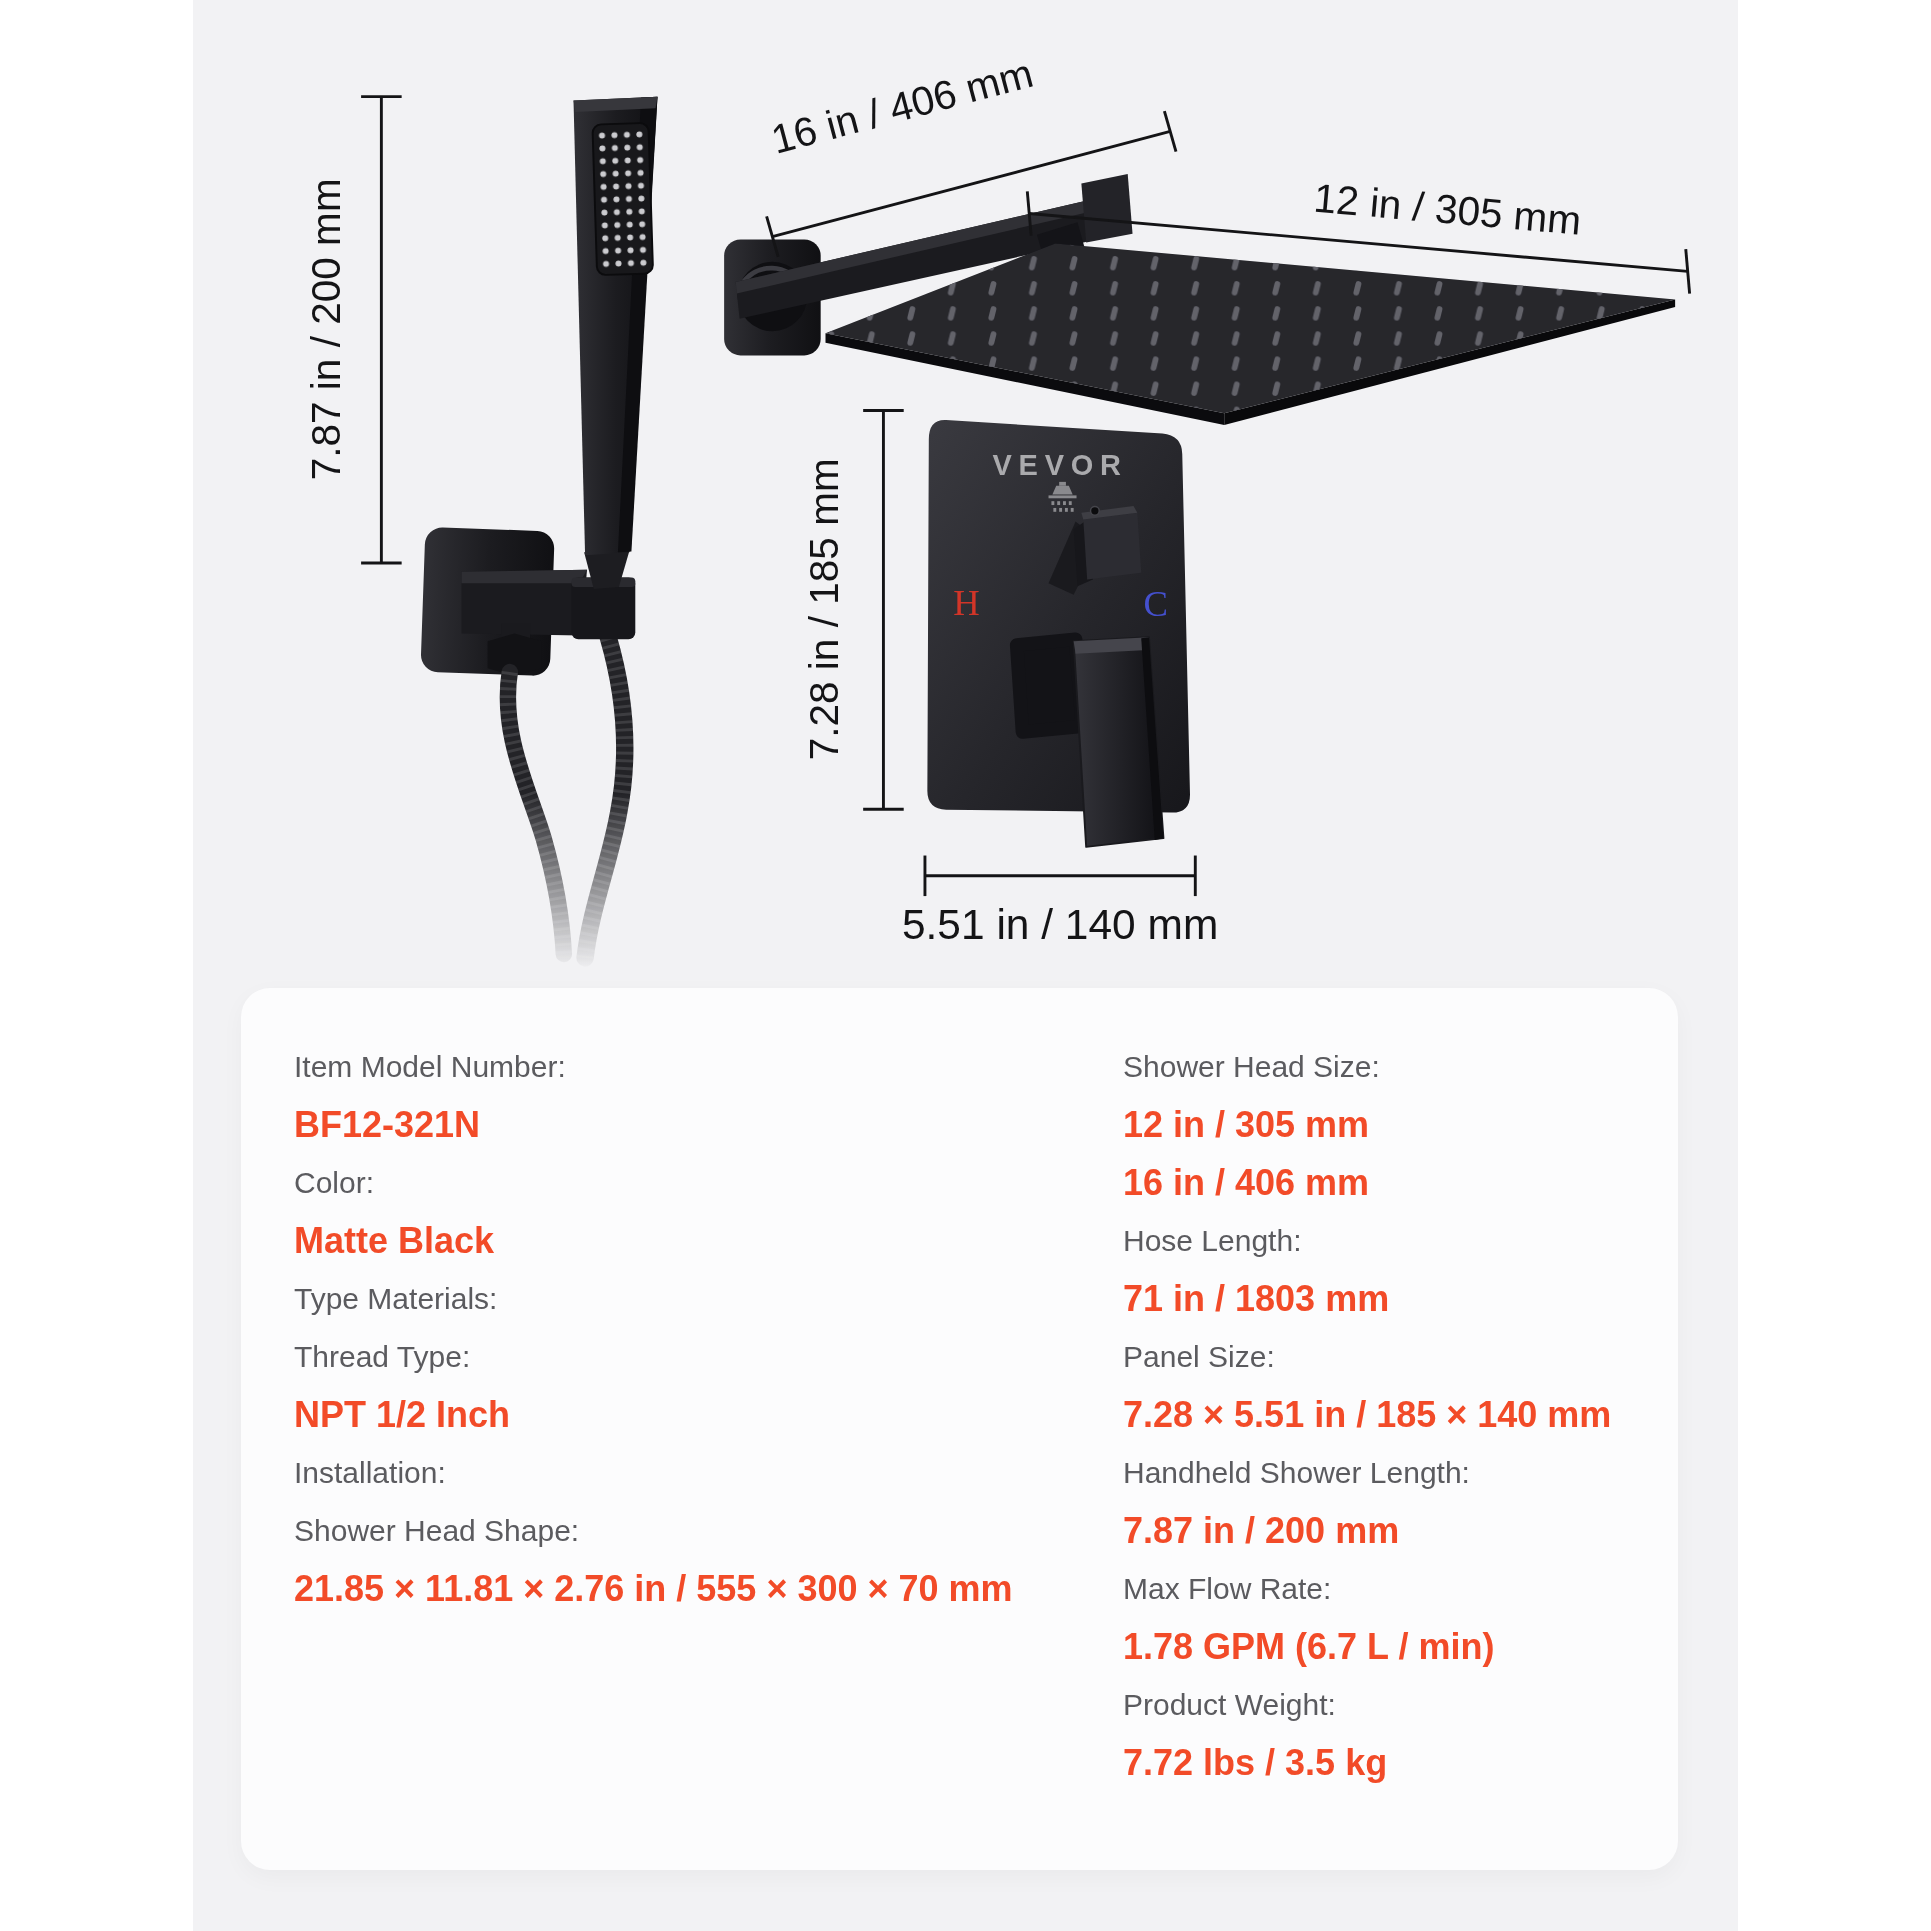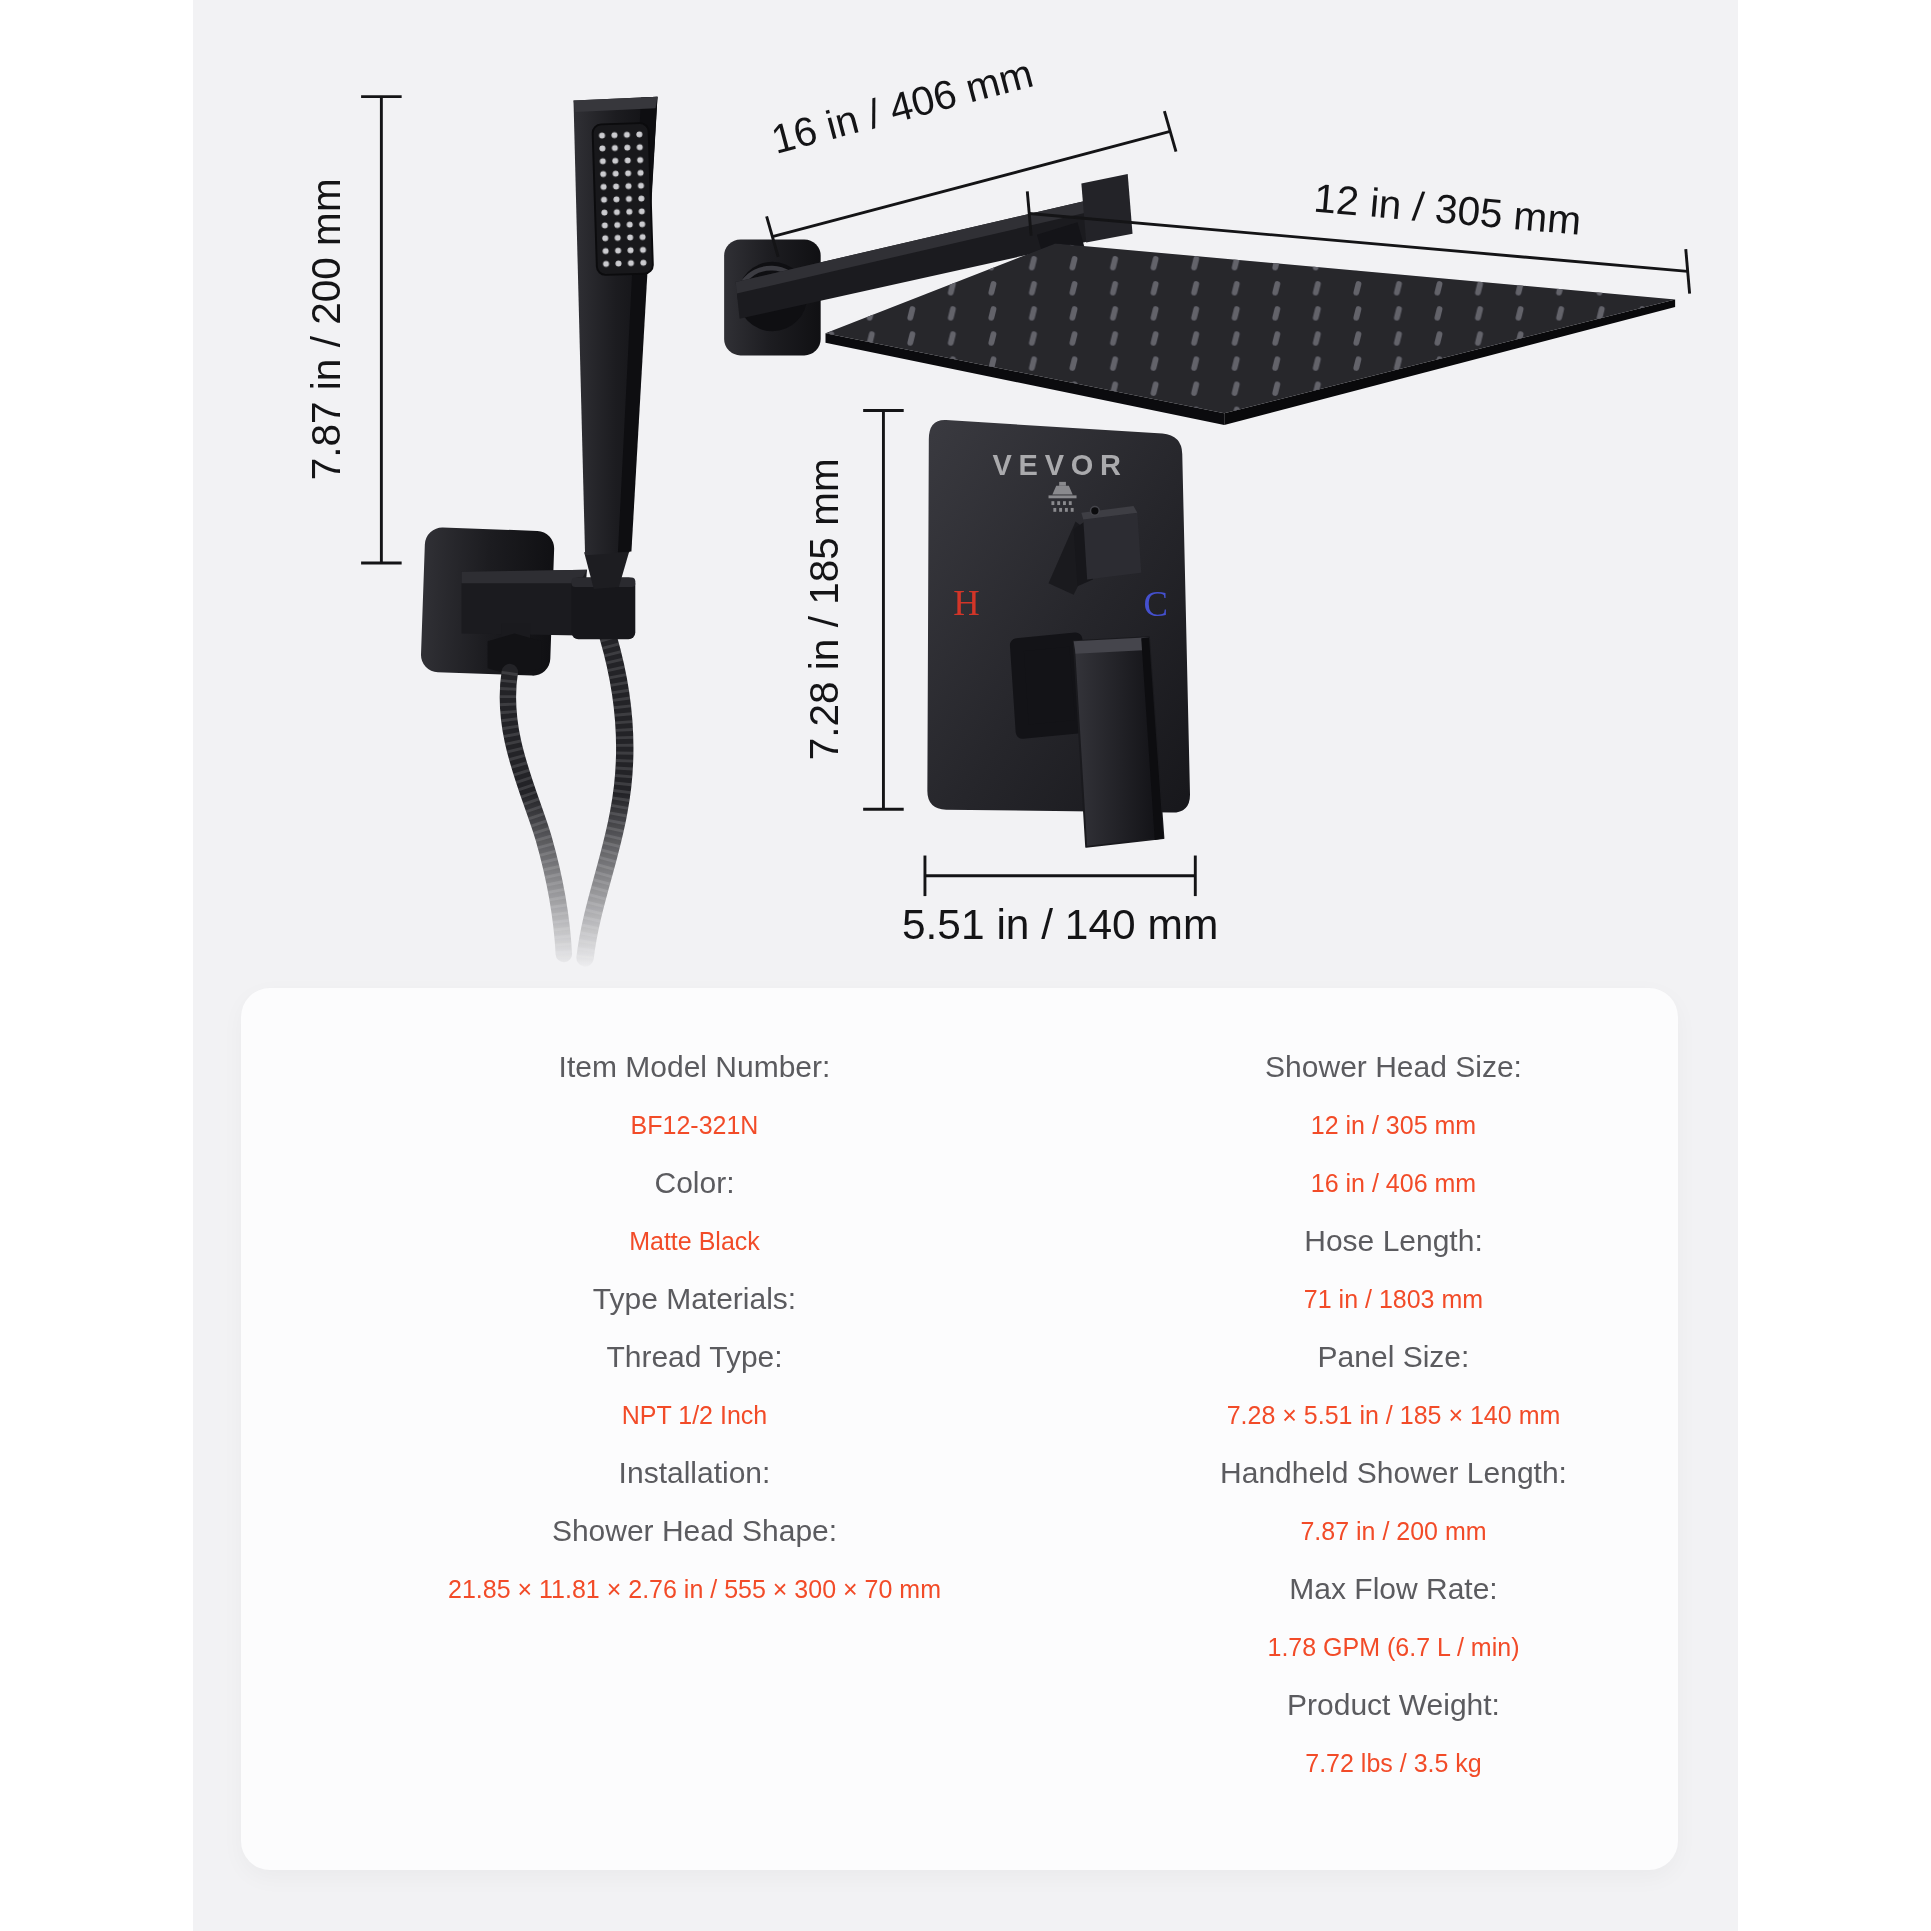--- a/index.html
+++ b/index.html
@@ -2,28 +2,28 @@
 <html><head>
 <meta charset="utf-8">
 <style>
   html,body{margin:0;padding:0;background:#ffffff;}
   body{width:1931px;height:1931px;position:relative;overflow:hidden;
        font-family:"Liberation Sans",sans-serif;}
   .canvas-strip{position:absolute;left:193px;top:0;width:1545px;height:1931px;
        background:#F2F2F4;}
   .diagram-svg{position:absolute;left:0;top:0;width:1931px;height:985px;}
   .spec-card{position:absolute;left:241px;top:988px;width:1437px;height:882px;
-       background:#FCFCFD;border-radius:29px;box-shadow:0 7.7px 23px rgba(0,0,0,0.035);text-align:center;}
+       background:#FCFCFD;border-radius:29px;box-shadow:0 7.7px 23px rgba(0,0,0,0.035);}
   .spec-col{position:absolute;top:50px;}
   .spec-col.left{left:53px;width:801px;}
   .spec-col.right{left:882px;width:541px;}
   .spec-label{display:block;height:58px;line-height:58px;font-size:30px;
        color:#5B5B5F;white-space:nowrap;}
-  .spec-value{display:block;height:58px;line-height:58px;font-size:25px;
-       font-weight:400;color:#F24B28;white-space:nowrap;}
+  .spec-value{display:block;height:58px;line-height:58px;font-size:36px;
+       font-weight:700;color:#F24B28;white-space:nowrap;}
   .dim-text{font-family:"Liberation Sans",sans-serif;font-size:42px;fill:#141416;}
   .dim-line{stroke:#141416;stroke-width:3;fill:none;}
   .logo-text{font-family:"Liberation Sans",sans-serif;font-size:30px;font-weight:700;
        letter-spacing:7px;fill:#AAAAAD;}
   .hc-text{font-family:"Liberation Serif",serif;font-size:38px;}
   .width-label{font-size:44px;}
 </style>
 </head>
 <body>
 

